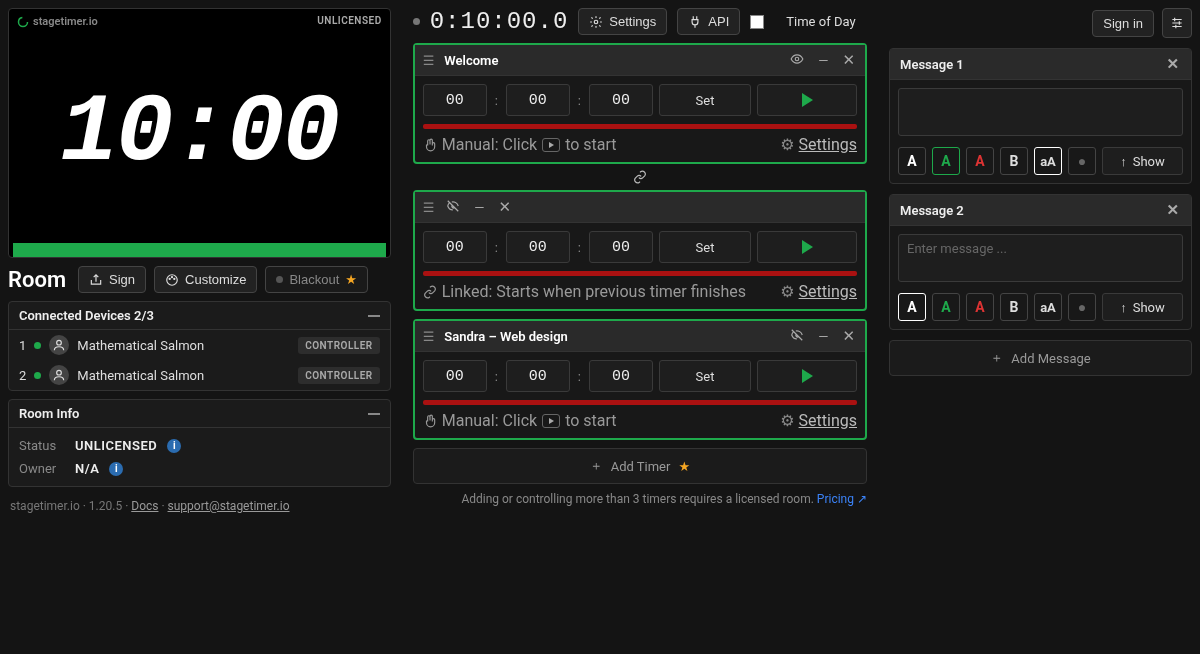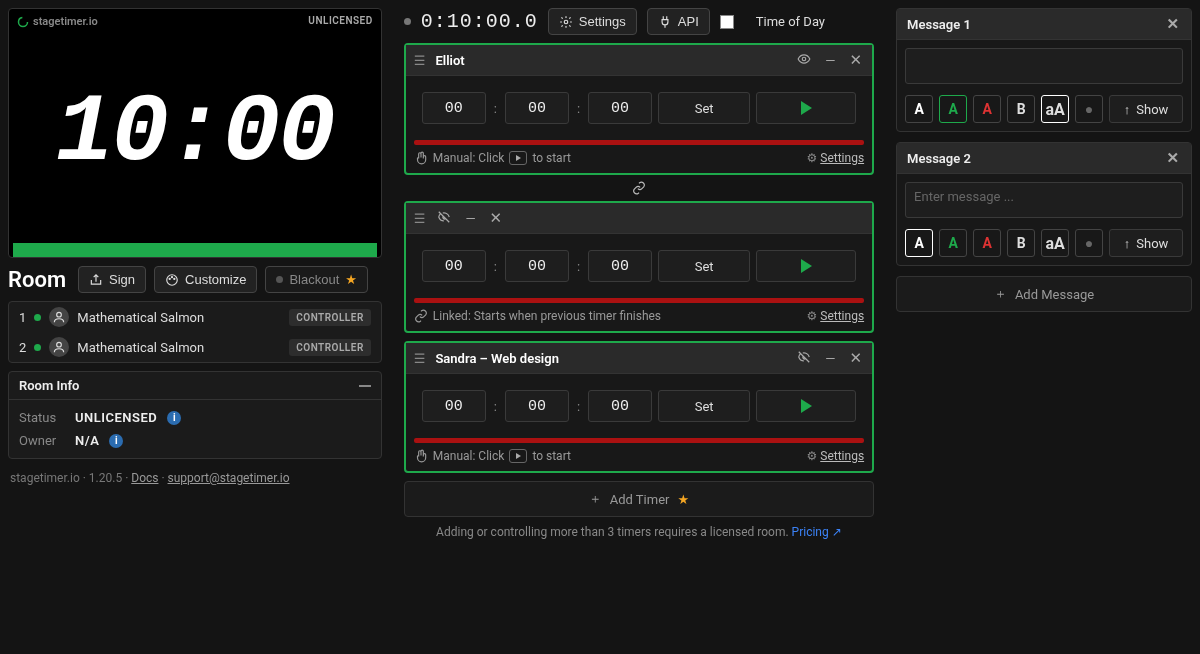--- a/index.html
+++ b/index.html
@@ -87,90 +87,90 @@
   .info-label { color: #888; width: 50px; }
   .info-val { color: #eee; font-weight: 600; letter-spacing: .5px; }
   .info-icon { width:14px;height:14px;border-radius:50%;background:#2b6cb0;display:inline-flex;align-items:center;justify-content:center;color:#fff;font-size:10px;font-weight:700;margin-left:4px;}
 
   .footer { color: #777; font-size: 12px; padding: 4px 2px; }
   .footer a { color: #999; text-decoration: underline; }
 
   
   .topbar { display: flex; align-items: center; gap: 10px; }
   .rec-dot { width:7px;height:7px;border-radius:50%;background:#777; }
-  .clock { font-family: "Courier New", monospace; font-size: 20px; color: #eee; letter-spacing: 1px; }
+  .clock { font-family: "Courier New", monospace; font-size: 24px; color: #eee; letter-spacing: 1px; }
   .checkbox { width:14px;height:14px;border:1px solid #888;background:#fff;display:inline-block; }
 
   .section-head { display:flex; align-items:center; justify-content:space-between; margin-top:6px; }
   .section-title { font-size: 22px; font-weight: 600; color: #fff; }
   .section-icons { display:flex; gap:14px; color:#888; }
 
   
   .timer-card { border: 2px solid #1ea94b; border-radius: 4px; background: #181818; }
   .timer-card .thead {
     display:flex; align-items:center; gap:10px;
     background:#2a2a2a; padding:6px 8px; border-bottom:1px solid #333;
   }
   .drag { color:#888; font-size:13px; }
   .tname { color:#fff; font-weight:600; flex:1; }
   .ticon { color:#aaa; cursor:pointer; padding:0 2px; }
   .ticon.close { font-size:15px; }
-  .tbody { padding: 16px; display:flex; align-items:center; gap:6px; }
+  .tbody { padding: 8px; display:flex; align-items:center; gap:6px; }
   .tnum {
     background:#1e1e1e; border:1px solid #3a3a3a; border-radius:3px;
     width:64px; height:32px; display:flex;align-items:center;justify-content:center;
     color:#eee; font-family:"Courier New",monospace; font-size:15px;
   }
   .colon { color:#888; padding:0 2px; }
   .set-btn { flex:0 0 92px; height:32px; background:#1e1e1e;border:1px solid #3a3a3a;border-radius:3px;color:#ddd;display:flex;align-items:center;justify-content:center;cursor:pointer;}
   .play-btn { flex:0 0 100px; height:32px; background:#1e1e1e;border:1px solid #3a3a3a;border-radius:3px;display:flex;align-items:center;justify-content:center;cursor:pointer;}
   .play-triangle { width:0;height:0;border-left:11px solid #1ea94b;border-top:7px solid transparent;border-bottom:7px solid transparent; }
   .redbar { height:5px;background:#a11;margin:0 8px 6px 8px;border-radius:2px; }
-  .tfoot { display:flex;justify-content:space-between;padding:0 8px 8px 8px;color:#999;font-size:12px; }
+  .tfoot { display:flex;justify-content:space-between;padding:0 8px 8px 8px;color:#999;font-size:16px; }
   .tfoot-left { display:flex;align-items:center;gap:5px; }
   .mini-play { display:inline-flex;align-items:center;justify-content:center;border:1px solid #666;border-radius:3px;width:18px;height:14px; }
   .mini-play .t { width:0;height:0;border-left:5px solid #aaa;border-top:3px solid transparent;border-bottom:3px solid transparent;}
   .tfoot a { color:#bbb; text-decoration: underline; }
   .gear { color:#888; }
 
   .link-chip { display:flex;justify-content:center;color:#bbb;margin:-2px 0; }
 
   .add-row {
     background:#1b1b1b;border:1px solid #333;border-radius:4px;
     padding:8px;text-align:center;color:#999;cursor:pointer;
     display:flex;align-items:center;justify-content:center;gap:8px;
   }
-  .hint { text-align:center;color:#888;font-size:12px; }
+  .hint { text-align:right;color:#888;font-size:12px; }
   .hint a { color:#3b82f6; }
 
   
   .topright { display:flex; gap:8px; justify-content:flex-end; align-items:center; }
   .sq-btn { width:30px;height:30px;background:#222;border:1px solid #444;border-radius:4px;display:flex;align-items:center;justify-content:center;cursor:pointer; }
 
   .msg-card { border:1px solid #333; border-radius:4px; background:#181818; }
   .msg-head { display:flex;align-items:center;justify-content:space-between;background:#2a2a2a;padding:6px 10px;border-bottom:1px solid #333;color:#eee;font-weight:600;font-size:13px; }
   .msg-body { padding:8px; }
   .msg-text {
-    width:100%;height:36px;background:#1e1e1e;border:1px solid #3a3a3a;border-radius:3px;
+    width:100%;height:48px;background:#1e1e1e;border:1px solid #3a3a3a;border-radius:3px;
     color:#ddd;padding:6px 8px;font-size:13px;resize:none;font-family:inherit;
   }
   .msg-text::placeholder { color:#666; }
   .msg-tools { display:flex;align-items:center;gap:6px;margin-top:8px; }
   .tool {
     width:28px;height:28px;border:1px solid #444;border-radius:3px;
     display:flex;align-items:center;justify-content:center;cursor:pointer;
     font-weight:700;font-size:14px;background:#181818;
   }
   .tool.white-sel { border-color:#fff;color:#fff; }
   .tool.white { color:#fff; }
   .tool.green { color:#1ea94b; }
   .tool.green-sel { color:#1ea94b; border-color:#1ea94b; }
   .tool.red { color:#d33; }
   .tool.bold { color:#ddd; }
-  .tool.size { color:#ddd; font-size:16px; }
+  .tool.size { color:#ddd; font-size:13px; }
   .tool.size-sel { border-color:#fff; }
   .tool.bullet { color:#666; }
   .show-btn { flex:1;height:28px;background:#1e1e1e;border:1px solid #3a3a3a;border-radius:3px;color:#ddd;display:flex;align-items:center;justify-content:center;gap:6px;cursor:pointer; }
 
   svg.icon { width:14px;height:14px;stroke:currentColor;fill:none;stroke-width:2; }
 </style>
 </head>
 <body>
 
 <div class="app">
@@ -206,20 +206,24 @@
         <span>Customize</span>
       </button>
       <button class="btn ghost muted">
         <span style="width:7px;height:7px;border-radius:50%;background:#555;display:inline-block"></span>
         <span>Blackout</span>
         <span class="star">★</span>
       </button>
     </div>
 
     <div class="panel">
+      <div class="panel-header">
+        <span>Connected Devices 2/3</span>
+        <span class="dash"></span>
+      </div>
       <div class="device-row">
         <span>1</span>
         <span class="dot"></span>
         <span class="avatar">
             <svg class="icon" viewBox="0 0 24 24">
               <circle cx="12" cy="8" r="4"></circle>
               <path d="M4 21c0-4 4-6 8-6s8 2 8 6"></path>
             </svg>
           </span>
         <span>Mathematical Salmon</span>
@@ -285,21 +289,21 @@
       <label style="display:flex;align-items:center;gap:22px;cursor:pointer">
         <span class="checkbox"></span>
         <span>Time of Day</span>
       </label>
     </div>
 
 
     <div class="timer-card">
       <div class="thead">
         <span class="drag">☰</span>
-        <span class="tname">Elliot</span>
+        <span class="tname">Welcome</span>
         <span class="ticon"><svg class="icon" viewBox="0 0 24 24">
               <path d="M2 12s3.5-7 10-7 10 7 10 7-3.5 7-10 7S2 12 2 12z"></path>
               <circle cx="12" cy="12" r="3"></circle>
             </svg></span>
         <span class="ticon">—</span>
         <span class="ticon close">✕</span>
       </div>
       <div class="tbody">
         <div class="tnum">00</div>
           <span class="colon">:</span>
@@ -407,20 +411,28 @@
       <span>Add Timer</span>
       <span class="star">★</span>
     </div>
     <div class="hint">
       <span>Adding or controlling more than 3 timers requires a licensed room.</span>
       <a><span>Pricing</span> ↗</a>
     </div>
   </div>
 
   <div class="col-right">
+    <div class="topright">
+      <button class="btn">Sign in</button>
+      <div class="sq-btn">
+        <svg class="icon" viewBox="0 0 24 24">
+            <path d="M4 6h16M4 12h16M4 18h16M8 3v6M16 9v6M10 15v6"></path>
+          </svg>
+      </div>
+    </div>
 
 
     <div class="msg-card">
       <div class="msg-head">
         <span>Message 1</span>
         <span class="ticon close">✕</span>
       </div>
       <div class="msg-body">
         <textarea class="msg-text" placeholder="" style=""></textarea>
         <div class="msg-tools">

